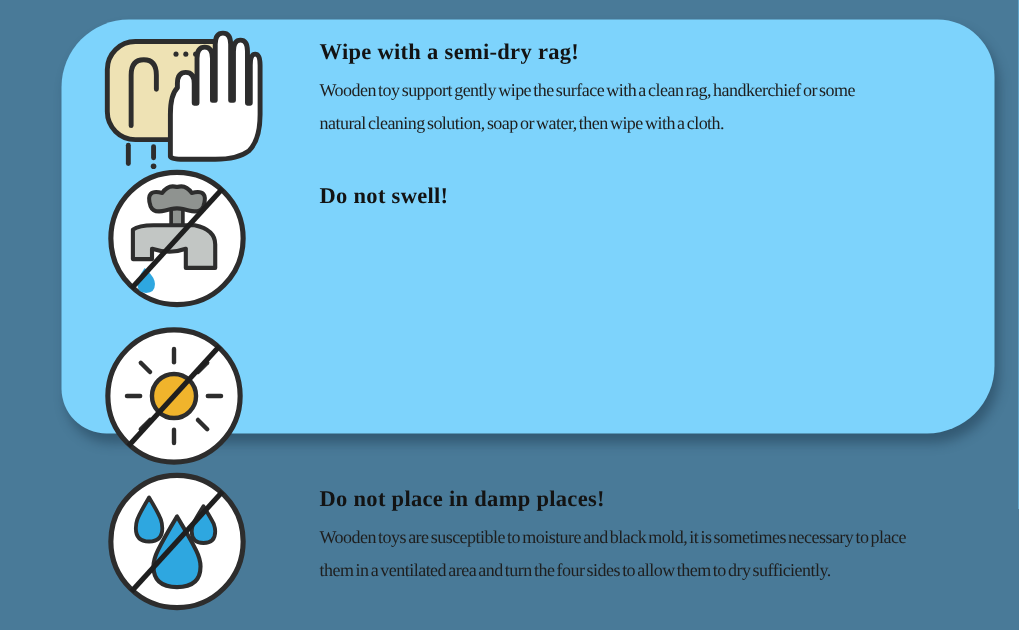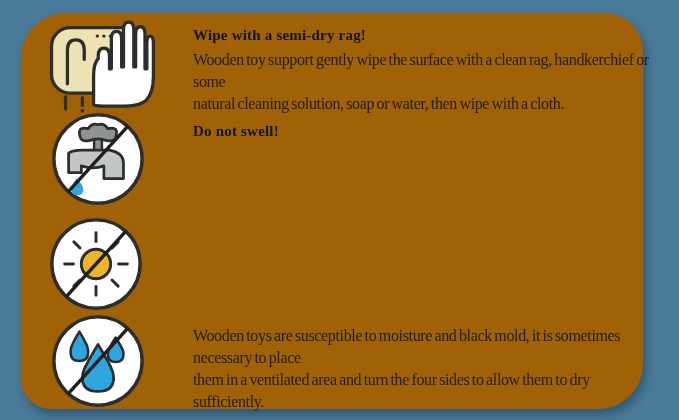--- a/index.html
+++ b/index.html
@@ -2,22 +2,22 @@
 <html><head>
 <meta charset="utf-8">
 <style>
   html,body{margin:0;padding:0;}
   body{
     width:679px;height:420px;position:relative;overflow:hidden;
     background:#497A98;
     font-family:"Liberation Serif", serif;
   }
   .card{
-    position:absolute;left:21px;top:13px;width:622px;height:396px;
-    background:#a16207;
+    position:absolute;left:41px;top:13px;width:622px;height:276px;
+    background:#7dd3fc;
     border-radius:45px 38px 45px 30px;
     box-shadow:3px 6px 8px rgba(25,50,70,.45);
   }
   .icon-box{position:absolute;display:flex;justify-content:center;align-items:flex-start;}
   #icon-row-1{left:24px;top:2px;width:114px;height:102px;}
   #icon-row-2{left:28px;top:97px;width:98px;height:98px;}
   #icon-row-3{left:26px;top:202px;width:98px;height:98px;}
   #icon-row-4{left:28px;top:299px;width:98px;height:98px;}
   .icon-box svg{display:block;width:100%;height:100%;}
   .text-box{position:absolute;left:172px;width:456px;}
@@ -25,21 +25,21 @@
   #text-row-2{top:110px;}
   #text-row-3{top:218px;}
   #text-row-4{top:312px;}
   .sec-title{
     margin:0 0 5px 0;
     font-size:15px;font-weight:bold;color:#131313;
     letter-spacing:.2px;
   }
   .sec-body{
     margin:0;
-    font-size:16px;line-height:22px;color:#1e1e1e;
+    font-size:12px;line-height:22px;color:#1e1e1e;
     letter-spacing:-.35px;word-spacing:-1.2px;
     white-space:pre-line;
   }
 </style>
 </head>
 <body style="background: rgb(73, 122, 152);">
 
 <div class="card">
 
   <div class="icon-box" id="icon-row-1">
@@ -104,17 +104,18 @@
   </div>
 
   <div class="text-box" id="text-row-2">
     <h3 class="sec-title">Do not swell!</h3>
   </div>
 
   <div class="text-box" id="text-row-3">
   </div>
 
   <div class="text-box" id="text-row-4">
+    <h3 class="sec-title">Do not place in damp places!</h3>
     <p class="sec-body">Wooden toys are susceptible to moisture and black mold, it is sometimes necessary to place
 them in a ventilated area and turn the four sides to allow them to dry sufficiently.</p>
   </div>
 
 </div>
 
 </body></html>

